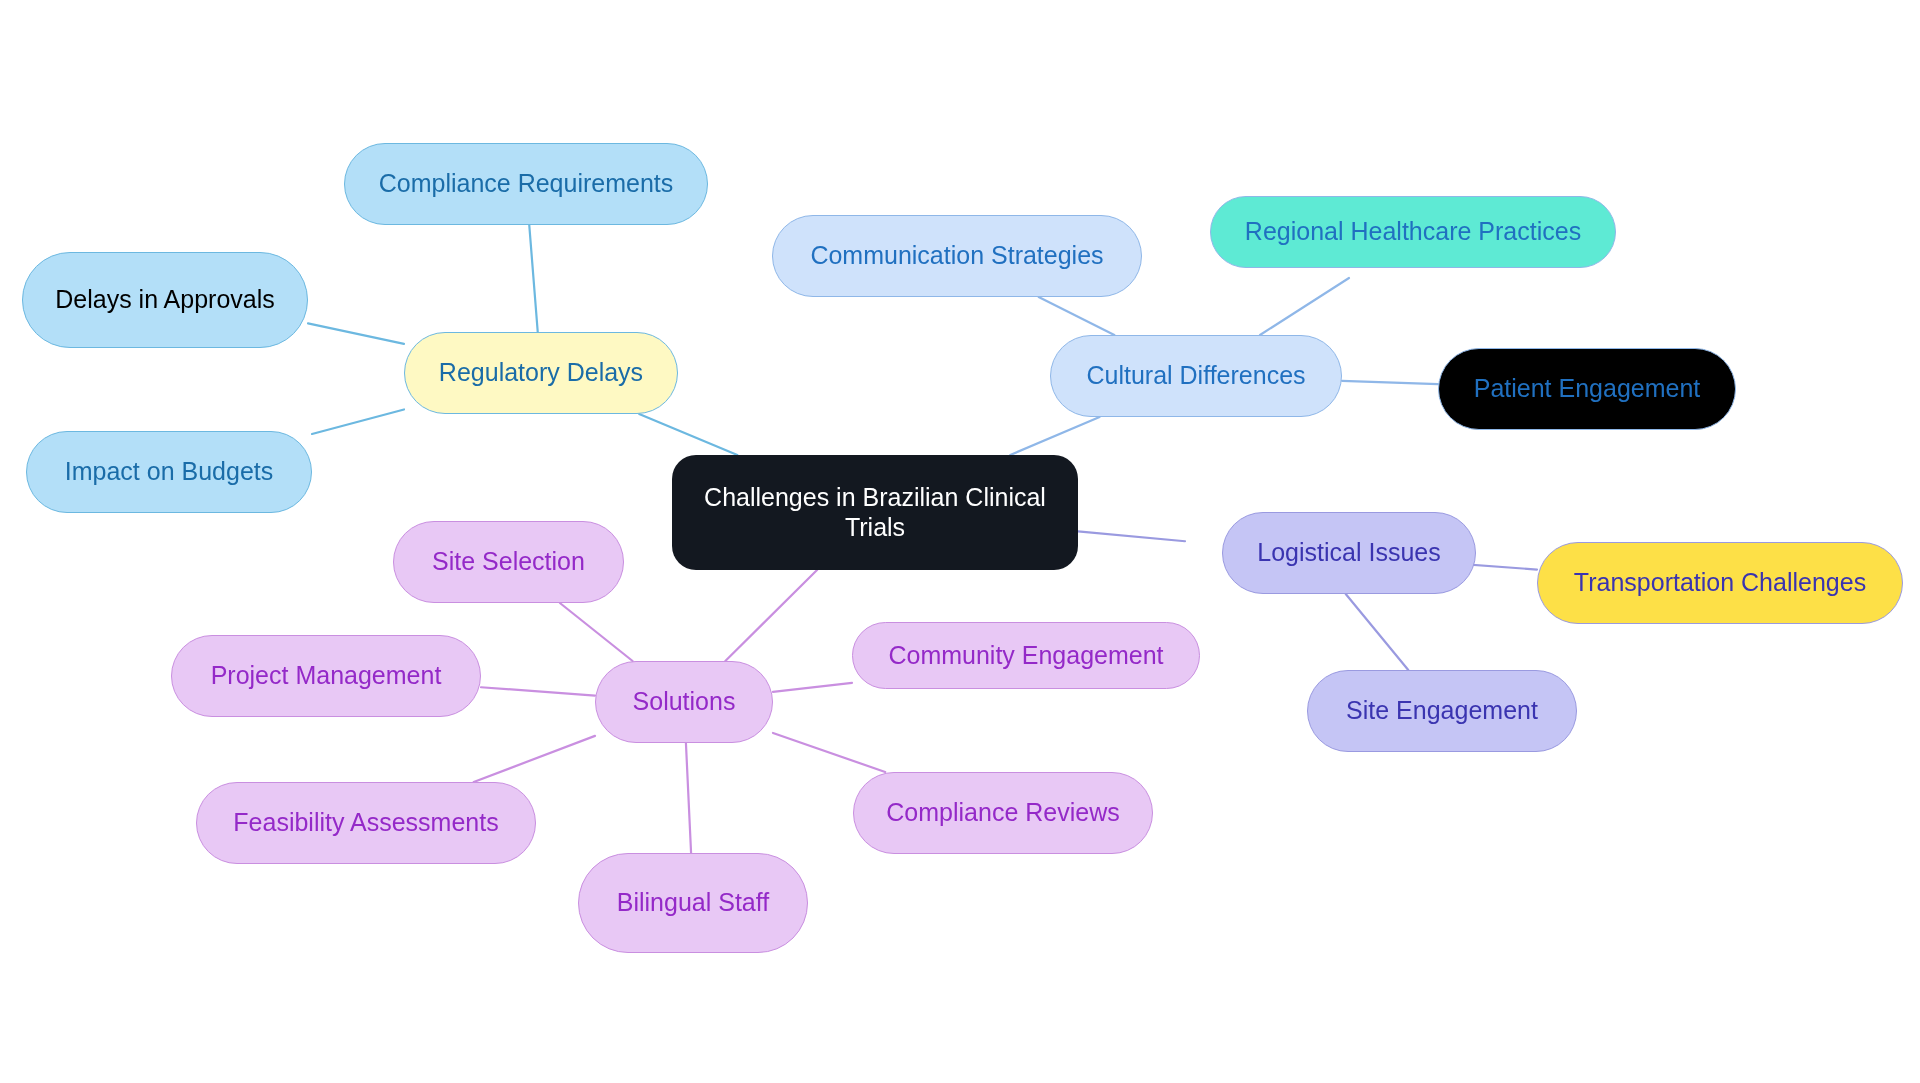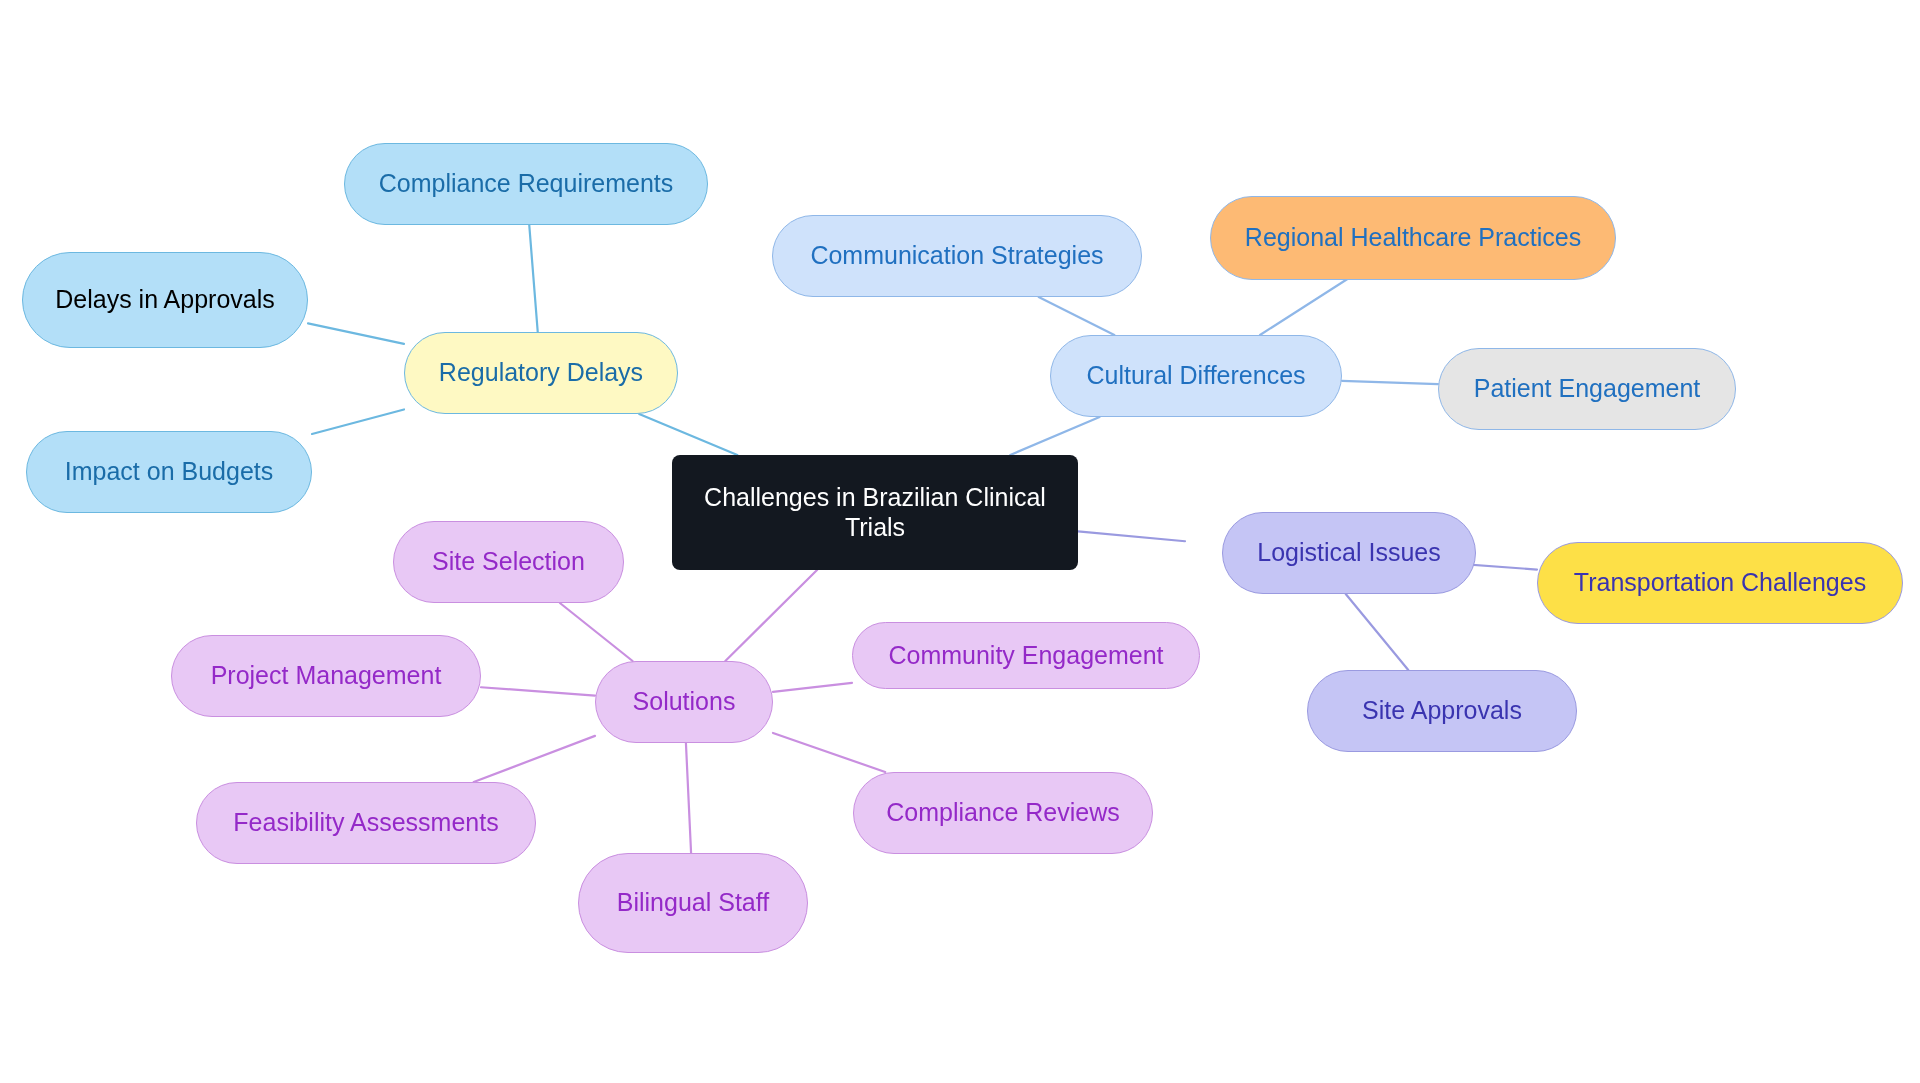--- a/index.html
+++ b/index.html
@@ -36,21 +36,21 @@
     justify-content: center;
     text-align: center;
     border-radius: 999px;
     border-style: solid;
     border-width: 1.5px;
     line-height: 1.18;
     padding: 0 14px;
     white-space: pre-line;
   }
   .node.root {
-    border-radius: 8px;
+    border-radius: 24px;
     border-width: 0;
   }
 </style>
 </head>
 <body>
 
 <div id="canvas">
   <svg id="edge-layer" viewBox="0 0 1920 1083" preserveAspectRatio="none">
       <line x1="737.3297491039427" y1="455" x2="639.1648745519714" y2="414" stroke="#6cb8e0" stroke-width="2.2" stroke-linecap="round"></line>
       <line x1="537.7460317460317" y1="332" x2="529.2539682539683" y2="225" stroke="#6cb8e0" stroke-width="2.2" stroke-linecap="round"></line>
@@ -73,25 +73,25 @@
     </svg>
   <div id="node-layer">
       <div class="node root" style="left: 672px; top: 455px; width: 406px; height: 115px; background: rgb(19, 24, 32); border-color: rgb(19, 24, 32); color: rgb(255, 255, 255); font-size: 25px;">Challenges in Brazilian Clinical
 Trials</div>
       <div class="node" style="left: 404px; top: 332px; width: 274px; height: 82px; background: #fef9c3; border-color: rgb(108, 184, 224); color: rgb(26, 108, 168); font-size: 25px;">Regulatory Delays</div>
       <div class="node" style="left: 344px; top: 143px; width: 364px; height: 82px; background: rgb(179, 223, 248); border-color: rgb(108, 184, 224); color: rgb(26, 108, 168); font-size: 25px;">Compliance Requirements</div>
       <div class="node" style="left: 22px; top: 252px; width: 286px; height: 96px; background: rgb(179, 223, 248); border-color: rgb(108, 184, 224); color: #000000; font-size: 25px;">Delays in Approvals</div>
       <div class="node" style="left: 26px; top: 431px; width: 286px; height: 82px; background: rgb(179, 223, 248); border-color: rgb(108, 184, 224); color: rgb(26, 108, 168); font-size: 25px;">Impact on Budgets</div>
       <div class="node" style="left: 1050px; top: 335px; width: 292px; height: 82px; background: rgb(207, 226, 251); border-color: rgb(143, 183, 232); color: rgb(32, 112, 192); font-size: 25px;">Cultural Differences</div>
       <div class="node" style="left: 772px; top: 215px; width: 370px; height: 82px; background: rgb(207, 226, 251); border-color: rgb(143, 183, 232); color: rgb(32, 112, 192); font-size: 25px;">Communication Strategies</div>
-      <div class="node" style="left: 1210px; top: 196px; width: 406px; height: 84px; background: #fdba74; border-color: rgb(143, 183, 232); color: rgb(32, 112, 192); font-size: 25px;">Regional Healthcare Practices</div>
-      <div class="node" style="left: 1438px; top: 348px; width: 298px; height: 82px; background: #e5e5e5; border-color: rgb(143, 183, 232); color: rgb(32, 112, 192); font-size: 25px;">Patient Engagement</div>
+      <div class="node" style="left: 1210px; top: 196px; width: 406px; height: 72px; background: #5eead4; border-color: rgb(143, 183, 232); color: rgb(32, 112, 192); font-size: 25px;">Regional Healthcare Practices</div>
+      <div class="node" style="left: 1438px; top: 348px; width: 298px; height: 82px; background: #000000; border-color: rgb(143, 183, 232); color: rgb(32, 112, 192); font-size: 25px;">Patient Engagement</div>
       <div class="node" style="left: 1222px; top: 512px; width: 254px; height: 82px; background: rgb(197, 197, 245); border-color: rgb(154, 154, 224); color: rgb(58, 52, 176); font-size: 25px;">Logistical Issues</div>
       <div class="node" style="left: 1537px; top: 542px; width: 366px; height: 82px; background: #fde047; border-color: rgb(154, 154, 224); color: rgb(58, 52, 176); font-size: 25px;">Transportation Challenges</div>
-      <div class="node" style="left: 1307px; top: 670px; width: 270px; height: 82px; background: rgb(197, 197, 245); border-color: rgb(154, 154, 224); color: rgb(58, 52, 176); font-size: 25px;">Site Approvals</div>
+      <div class="node" style="left: 1307px; top: 670px; width: 270px; height: 82px; background: rgb(197, 197, 245); border-color: rgb(154, 154, 224); color: rgb(58, 52, 176); font-size: 25px;">Site Engagement</div>
       <div class="node" style="left: 595px; top: 661px; width: 178px; height: 82px; background: rgb(232, 200, 245); border-color: rgb(201, 143, 224); color: rgb(148, 41, 200); font-size: 25px;">Solutions</div>
       <div class="node" style="left: 393px; top: 521px; width: 231px; height: 82px; background: rgb(232, 200, 245); border-color: rgb(201, 143, 224); color: rgb(148, 41, 200); font-size: 25px;">Site Selection</div>
       <div class="node" style="left: 171px; top: 635px; width: 310px; height: 82px; background: rgb(232, 200, 245); border-color: rgb(201, 143, 224); color: rgb(148, 41, 200); font-size: 25px;">Project Management</div>
       <div class="node" style="left: 852px; top: 622px; width: 348px; height: 67px; background: rgb(232, 200, 245); border-color: rgb(201, 143, 224); color: rgb(148, 41, 200); font-size: 25px;">Community Engagement</div>
       <div class="node" style="left: 196px; top: 782px; width: 340px; height: 82px; background: rgb(232, 200, 245); border-color: rgb(201, 143, 224); color: rgb(148, 41, 200); font-size: 25px;">Feasibility Assessments</div>
       <div class="node" style="left: 853px; top: 772px; width: 300px; height: 82px; background: rgb(232, 200, 245); border-color: rgb(201, 143, 224); color: rgb(148, 41, 200); font-size: 25px;">Compliance Reviews</div>
       <div class="node" style="left: 578px; top: 853px; width: 230px; height: 100px; background: rgb(232, 200, 245); border-color: rgb(201, 143, 224); color: rgb(148, 41, 200); font-size: 25px;">Bilingual Staff</div>
     </div>
 </div>
 

